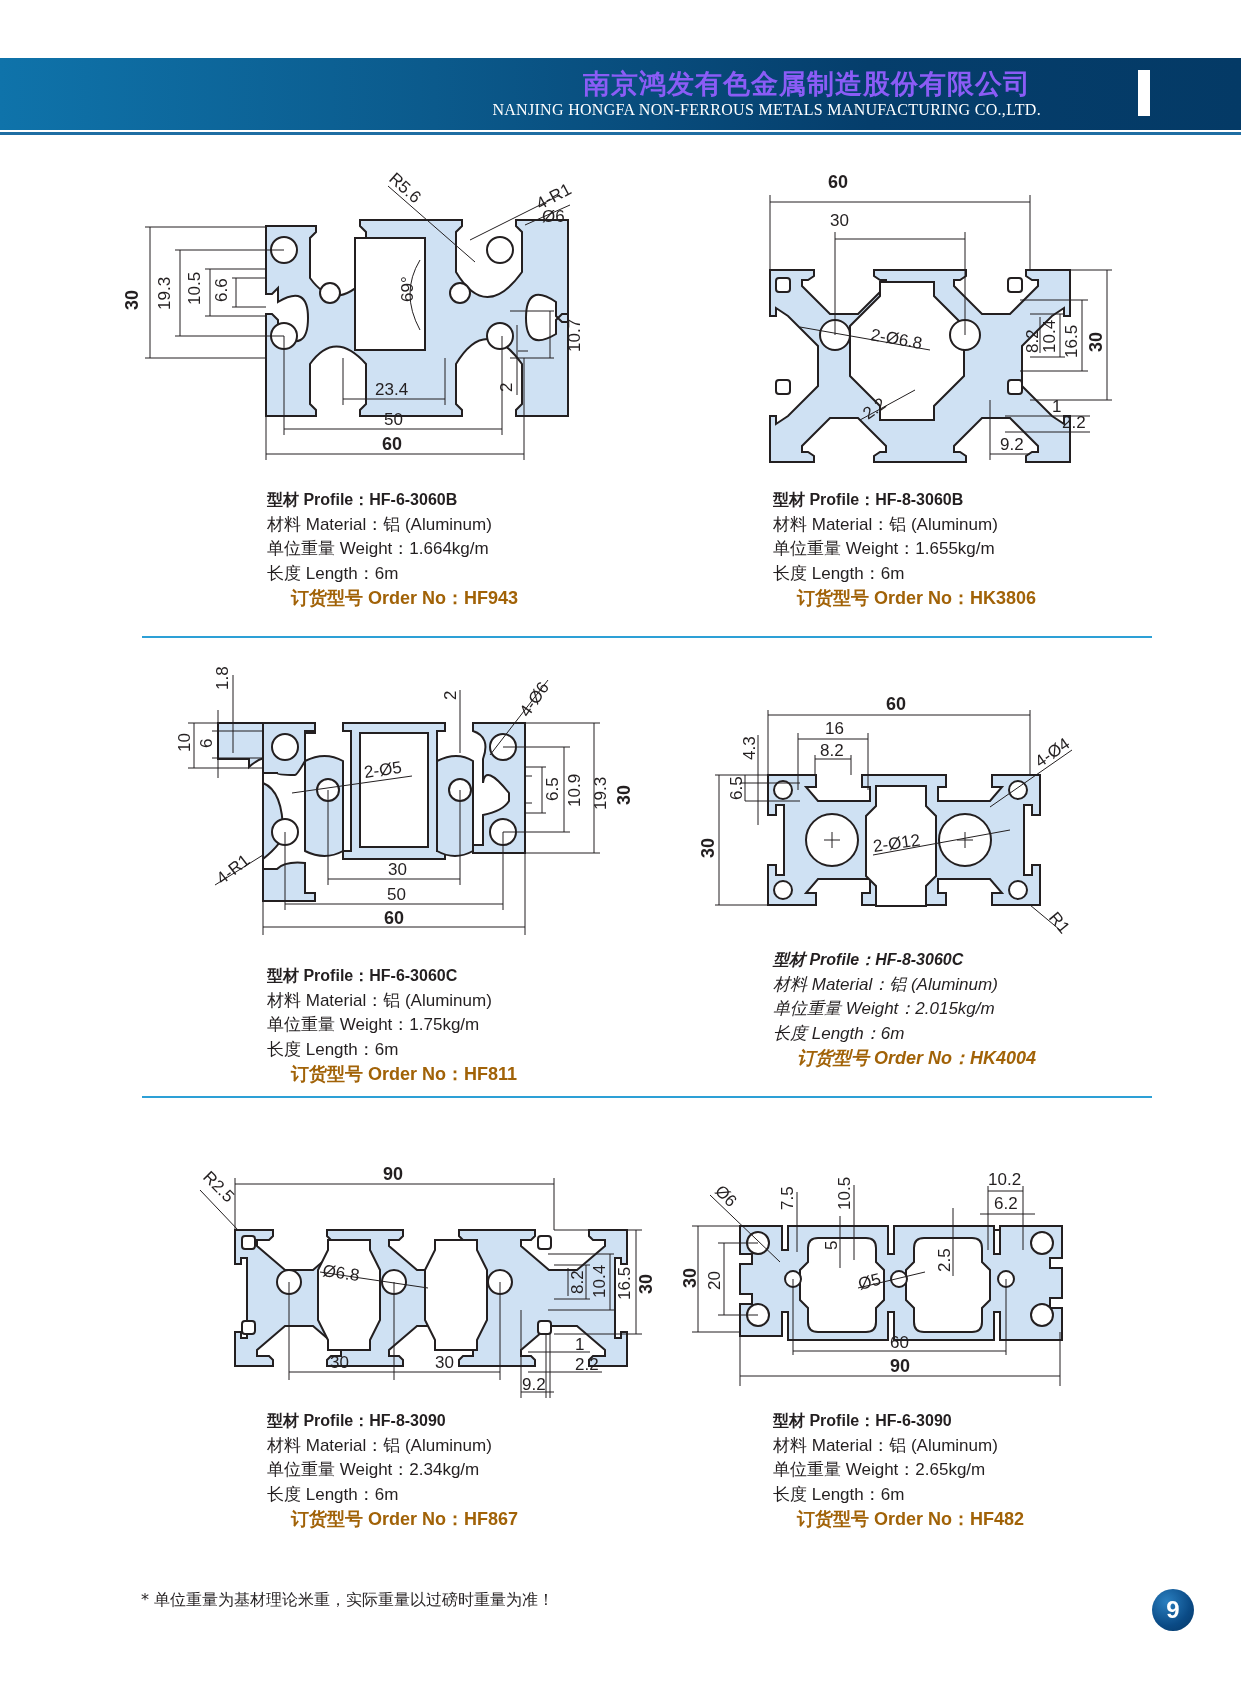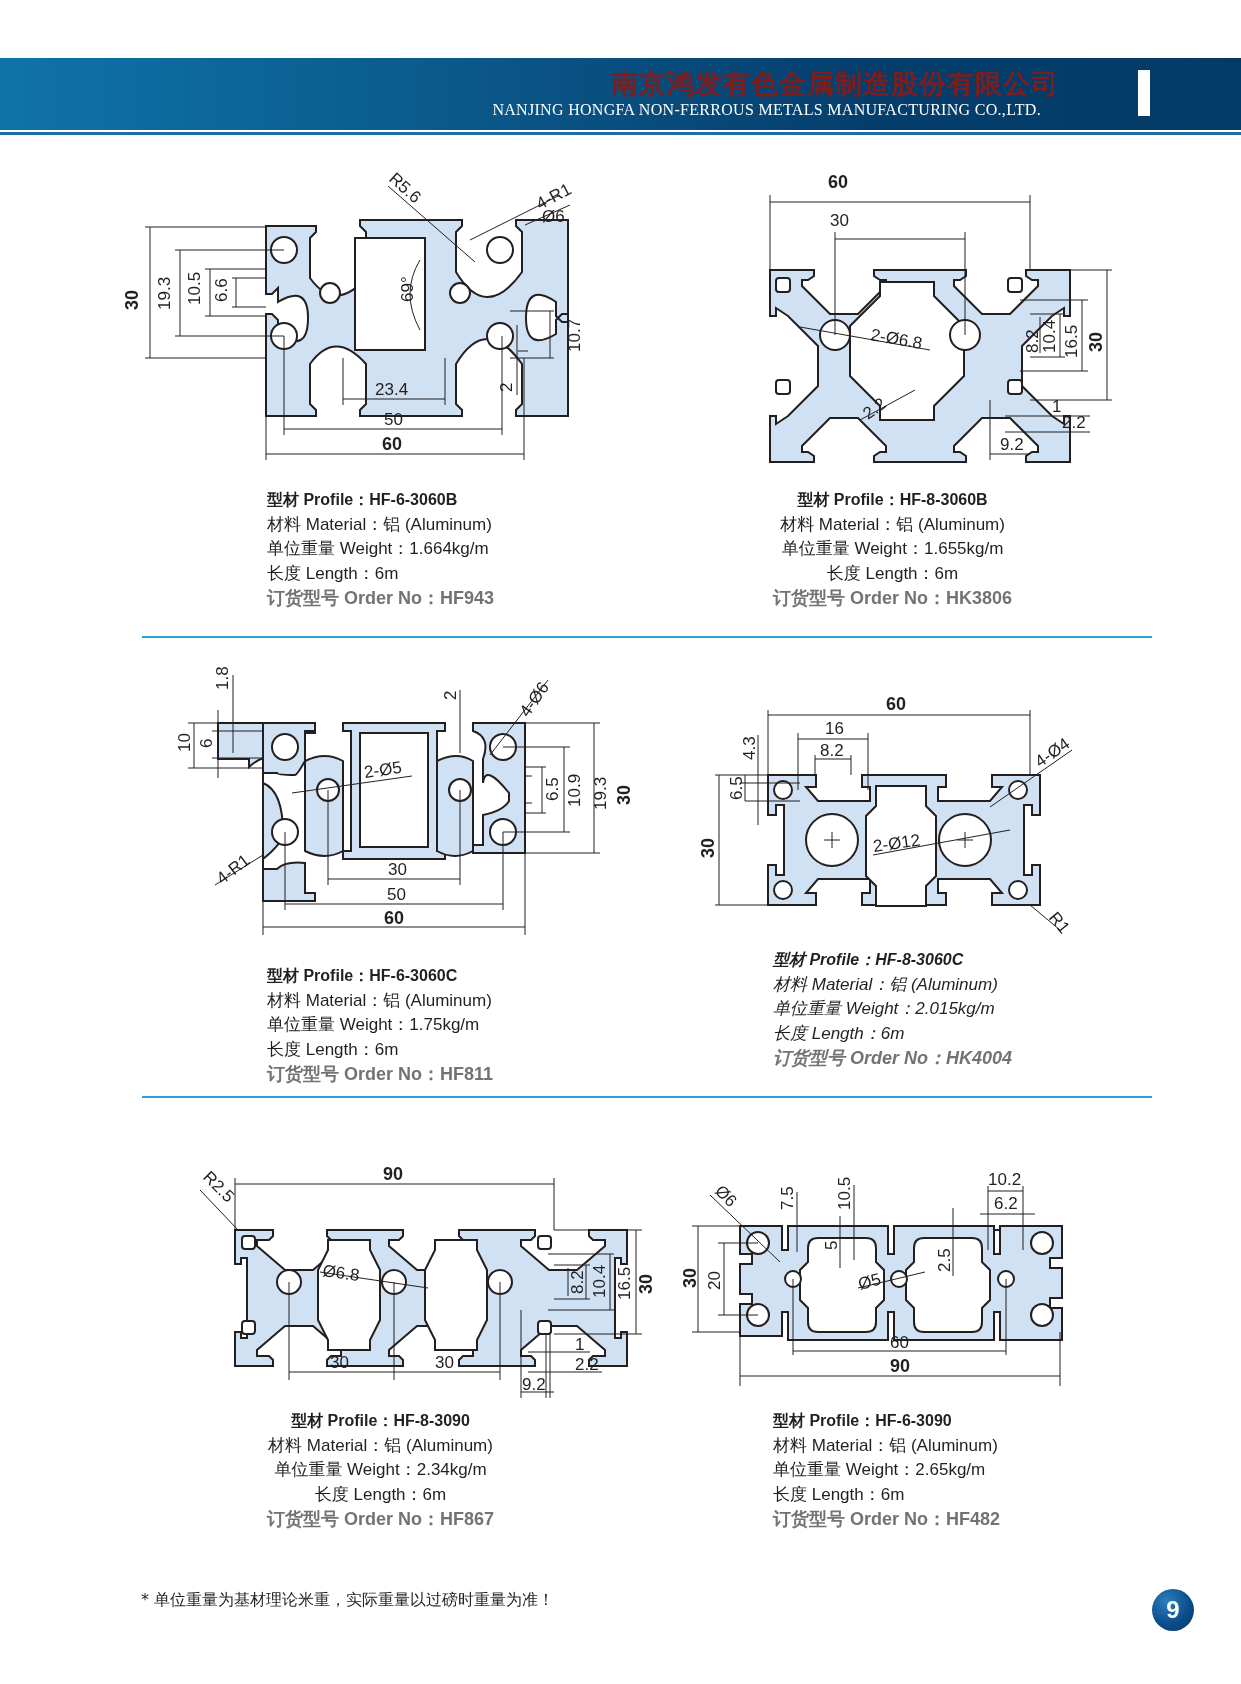--- a/index.html
+++ b/index.html
@@ -1,37 +1,37 @@
 <!DOCTYPE html>
 <html><head>
 <meta charset="utf-8">
 <style>
   html, body { margin: 0; padding: 0; background: #ffffff; }
   body { width: 1241px; height: 1684px; position: relative; overflow: hidden;
          font-family: "Liberation Sans", "DejaVu Sans", sans-serif; color: #231f20; }
   .banner { position: absolute; left: 0; top: 58px; width: 1241px; height: 72px;
             background: linear-gradient(90deg, #0f73aa 0%, #0b5a8c 35%, #053e6c 70%, #043a66 100%); }
   .banner-underline { position: absolute; left: 0; top: 132px; width: 1241px; height: 3px; background: #1f6ea3; }
-  .company-cn { position: absolute; right: 182px; top: 66px; color: #7f1d1d; font-size: 27px; font-weight: bold;
+  .company-cn { position: absolute; right: 210px; top: 66px; color: #8b5cf6; font-size: 27px; font-weight: bold;
                 letter-spacing: 1px; font-family: "DejaVu Sans", sans-serif; white-space: nowrap; }
   .company-en { position: absolute; right: 200px; top: 101px; color: #ffffff; font-size: 16px;
                 font-family: "Liberation Serif", serif; letter-spacing: 0.3px; white-space: nowrap; }
   .banner-bar { position: absolute; left: 1138px; top: 70px; width: 12px; height: 46px; background: #ffffff; }
 
   .drawing { position: absolute; }
   .drawing svg { display: block; overflow: visible; }
   .profile-fill { fill: #cfe1f3; stroke: #231f20; stroke-width: 2; }
   .hole { fill: #ffffff; stroke: #231f20; stroke-width: 2; }
   .dim { stroke: #231f20; stroke-width: 1; fill: none; }
   .dimtext { font-family: "Liberation Sans", sans-serif; font-size: 17px; fill: #231f20; }
   .dimtext.b { font-weight: bold; font-size: 18px; }
 
   .spec { position: absolute; font-size: 17px; line-height: 24.5px; }
   .spec .title { font-weight: bold; font-size: 16px; }
-  .spec .order { font-weight: bold; font-size: 18px; color: #737373; }
+  .spec .order { font-weight: bold; font-size: 18px; color: #a16207; margin-left: 24px; }
   .spec .row { white-space: nowrap; }
 
   .divider { position: absolute; left: 142px; width: 1010px; height: 2px; background: #2da0d6; }
   .footnote { position: absolute; left: 141px; top: 1590px; font-size: 16px; white-space: nowrap; font-family: "DejaVu Sans", sans-serif; }
   .page-badge { position: absolute; left: 1152px; top: 1589px; width: 42px; height: 42px; border-radius: 50%;
                 background: radial-gradient(circle at 35% 30%, #2a7fc0, #0a4a85 60%, #063765);
                 color: #fff; font-weight: bold; font-size: 24px; text-align: center; line-height: 42px; }
 </style>
 </head>
 <body>
@@ -144,21 +144,21 @@
 </svg>
 </div>
 
 <div class="spec" style="left:267px; top:488px;">
   <div class="row title"><span>型材 Profile：</span><span>HF-6-3060B</span></div>
   <div class="row"><span>材料 Material：</span><span>铝 (Aluminum)</span></div>
   <div class="row"><span>单位重量 Weight：</span><span>1.664kg/m</span></div>
   <div class="row"><span>长度 Length：</span><span>6m</span></div>
   <div class="row order"><span>订货型号 Order No：</span><span>HF943</span></div>
 </div>
-<div class="spec" style="left:773px; top:488px;text-align:center;">
+<div class="spec" style="left:773px; top:488px;">
   <div class="row title"><span>型材 Profile：</span><span>HF-8-3060B</span></div>
   <div class="row"><span>材料 Material：</span><span>铝 (Aluminum)</span></div>
   <div class="row"><span>单位重量 Weight：</span><span>1.655kg/m</span></div>
   <div class="row"><span>长度 Length：</span><span>6m</span></div>
   <div class="row order"><span>订货型号 Order No：</span><span>HK3806</span></div>
 </div>
 
 <div class="divider" style="top:636px;"></div>
 
 <div class="drawing" style="left:160px; top:660px;">
@@ -379,21 +379,21 @@
   <text class="dimtext" transform="translate(157,100) rotate(-90)">5</text>
   <text class="dimtext" transform="translate(270,122) rotate(-90)">2.5</text>
   <text class="dimtext b" transform="translate(16,138) rotate(-90)">30</text>
   <text class="dimtext" transform="translate(40,140) rotate(-90)">20</text>
   <text class="dimtext" transform="translate(180,140) rotate(-15)">Ø5</text>
   <text class="dimtext" x="210" y="198">60</text>
   <text class="dimtext b" x="210" y="222">90</text>
 </svg>
 </div>
 
-<div class="spec" style="left:267px; top:1409px;text-align:center;">
+<div class="spec" style="left:267px; top:1409px;">
   <div class="row title"><span>型材 Profile：</span><span>HF-8-3090</span></div>
   <div class="row"><span>材料 Material：</span><span>铝 (Aluminum)</span></div>
   <div class="row"><span>单位重量 Weight：</span><span>2.34kg/m</span></div>
   <div class="row"><span>长度 Length：</span><span>6m</span></div>
   <div class="row order"><span>订货型号 Order No：</span><span>HF867</span></div>
 </div>
 <div class="spec" style="left:773px; top:1409px;">
   <div class="row title"><span>型材 Profile：</span><span>HF-6-3090</span></div>
   <div class="row"><span>材料 Material：</span><span>铝 (Aluminum)</span></div>
   <div class="row"><span>单位重量 Weight：</span><span>2.65kg/m</span></div>

